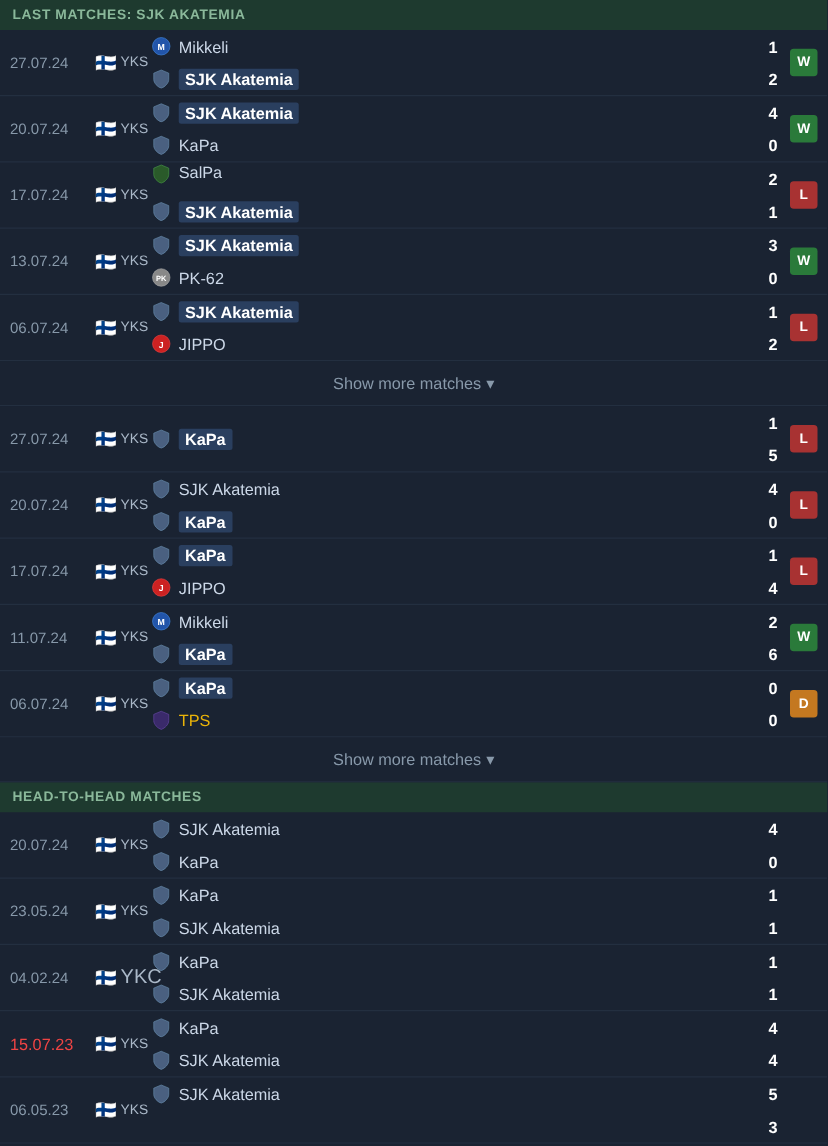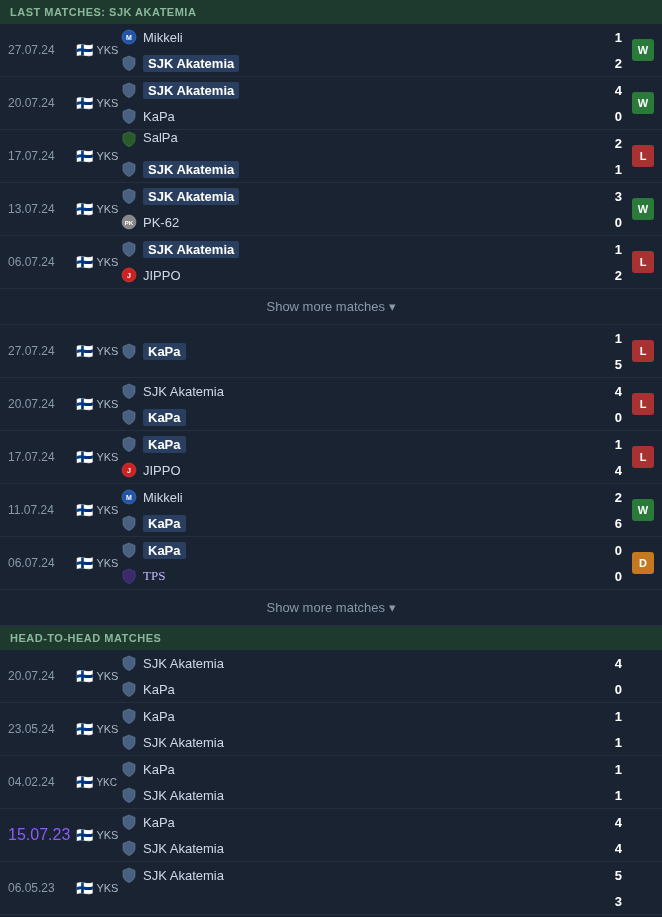--- a/index.html
+++ b/index.html
@@ -365,21 +365,21 @@
   </svg>
             </span>
             <span style="font-size: 13px; color: rgb(255, 255, 255); font-weight: bold; background: rgb(42, 63, 95); padding: 1px 5px; border-radius: 2px;">KaPa</span>
           </div>
           <div class="team-row" style="display: flex; align-items: center; gap: 5px; height: 26px;">
             <span style="width: 18px; height: 18px; display: inline-flex; align-items: center; justify-content: center;">
               <svg width="16" height="16" viewBox="0 0 16 16">
     <path d="M8 1L2 3.5v5C2 11.5 5 14.5 8 15.5c3-1 6-4 6-7V3.5L8 1z" fill="#3a2a6a" stroke="#6a4aaa" stroke-width="0.5"></path>
   </svg>
             </span>
-            <span style="font-size: 13px; color: #c4b5fd; font-family: Liberation Serif, serif;">TPS</span>
+            <span style="font-size: 13px; color: #eab308;">TPS</span>
           </div>
         </div>
         <div style="display: flex; flex-direction: column; align-items: flex-end; width: 30px; min-width: 30px; justify-content: center;">
           <div style="height: 26px; display: flex; align-items: center; justify-content: flex-end; font-size: 13px; color: rgb(255, 255, 255); font-weight: bold;">0</div>
           <div style="height: 26px; display: flex; align-items: center; justify-content: flex-end; font-size: 13px; color: rgb(255, 255, 255); font-weight: bold;">0</div>
         </div>
         <div style="width: 22px; height: 22px; border-radius: 3px; display: flex; align-items: center; justify-content: center; font-size: 11px; font-weight: bold; margin-left: 10px; align-self: center; background: rgb(196, 120, 32); color: rgb(255, 255, 255);">D</div>
       </div>
       <div class="show-more-row" style="display: flex; align-items: center; justify-content: center; padding: 10px 0px; cursor: pointer; border-bottom: 1px solid rgb(35, 47, 64);">
         <span style="color: rgb(136, 153, 170); font-size: 13px; margin-right: 4px;">Show more matches</span>
@@ -445,21 +445,21 @@
         <div style="display: flex; flex-direction: column; align-items: flex-end; width: 30px; min-width: 30px; justify-content: center;">
           <div style="height: 26px; display: flex; align-items: center; justify-content: flex-end; font-size: 13px; color: rgb(255, 255, 255); font-weight: bold;">1</div>
           <div style="height: 26px; display: flex; align-items: center; justify-content: flex-end; font-size: 13px; color: rgb(255, 255, 255); font-weight: bold;">1</div>
         </div>
         <div style="width: 32px; min-width: 32px;"></div>
       </div>
       <div class="match-row" style="display: flex; align-items: stretch; border-bottom: 1px solid rgb(35, 47, 64); padding: 0px 8px; min-height: 52px;">
         <div class="match-date" style="display: flex; align-items: center; color: rgb(136, 153, 170); font-size: 12px; width: 68px; min-width: 68px;">04.02.24</div>
         <div class="league-flag" style="display: flex; align-items: center; gap: 3px; width: 44px; min-width: 44px;">
           <span style="font-size:14px">🇫🇮</span>
-          <span style="font-size:10px;color:#aab8c8">YKC</span>
+          <span style="font-size:16px;color:#aab8c8">YKC</span>
         </div>
         <div class="teams-col" style="flex: 1 1 0%; display: flex; flex-direction: column; justify-content: center;">
           <div class="team-row" style="display: flex; align-items: center; gap: 5px; height: 26px;">
             <span style="width: 18px; height: 18px; display: inline-flex; align-items: center; justify-content: center;">
               <svg width="16" height="16" viewBox="0 0 16 16" fill="none">
     <path d="M8 1L2 3.5v5C2 11.5 5 14.5 8 15.5c3-1 6-4 6-7V3.5L8 1z" fill="#4a6080" stroke="#6a90b0" stroke-width="0.5"></path>
   </svg>
             </span>
             <span style="font-size: 13px; color: rgb(204, 216, 232);">KaPa</span>
           </div>
@@ -472,21 +472,21 @@
             <span style="font-size: 13px; color: rgb(204, 216, 232);">SJK Akatemia</span>
           </div>
         </div>
         <div style="display: flex; flex-direction: column; align-items: flex-end; width: 30px; min-width: 30px; justify-content: center;">
           <div style="height: 26px; display: flex; align-items: center; justify-content: flex-end; font-size: 13px; color: rgb(255, 255, 255); font-weight: bold;">1</div>
           <div style="height: 26px; display: flex; align-items: center; justify-content: flex-end; font-size: 13px; color: rgb(255, 255, 255); font-weight: bold;">1</div>
         </div>
         <div style="width: 32px; min-width: 32px;"></div>
       </div>
       <div class="match-row" style="display: flex; align-items: stretch; border-bottom: 1px solid rgb(35, 47, 64); padding: 0px 8px; min-height: 52px;">
-        <div class="match-date" style="display: flex; align-items: center; color: #8b5cf6; font-size: 16px; width: 68px; min-width: 68px;">15.07.23</div>
+        <div class="match-date" style="display: flex; align-items: center; color: #ef4444; font-size: 13px; width: 68px; min-width: 68px;">15.07.23</div>
         <div class="league-flag" style="display: flex; align-items: center; gap: 3px; width: 44px; min-width: 44px;">
           <span style="font-size:14px">🇫🇮</span>
           <span style="font-size:11px;color:#aab8c8">YKS</span>
         </div>
         <div class="teams-col" style="flex: 1 1 0%; display: flex; flex-direction: column; justify-content: center;">
           <div class="team-row" style="display: flex; align-items: center; gap: 5px; height: 26px;">
             <span style="width: 18px; height: 18px; display: inline-flex; align-items: center; justify-content: center;">
               <svg width="16" height="16" viewBox="0 0 16 16" fill="none">
     <path d="M8 1L2 3.5v5C2 11.5 5 14.5 8 15.5c3-1 6-4 6-7V3.5L8 1z" fill="#4a6080" stroke="#6a90b0" stroke-width="0.5"></path>
   </svg>

